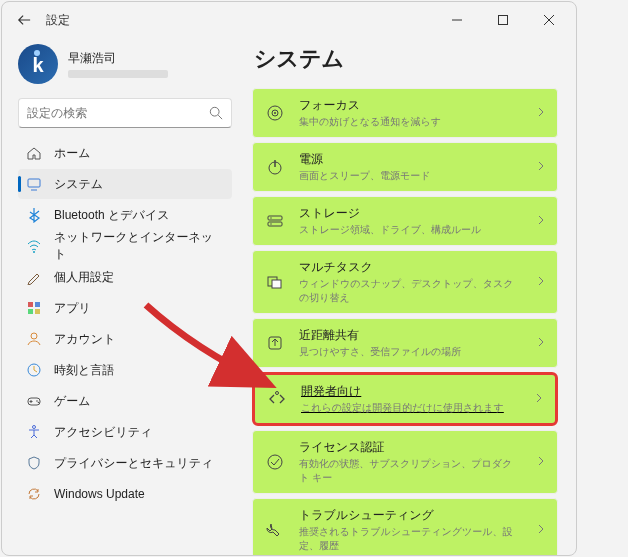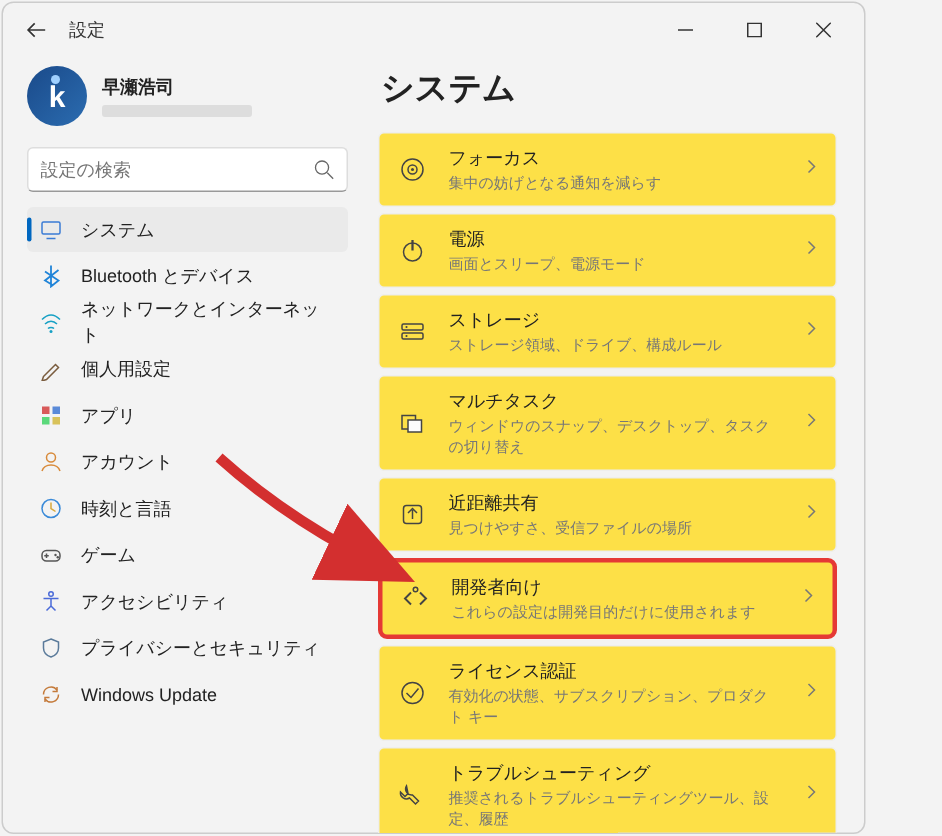--- a/index.html
+++ b/index.html
@@ -67,21 +67,21 @@
       background: linear-gradient(135deg, #1a4a8a, #2b6cb0);
       display: flex; align-items: center; justify-content: center;
       color: #fff; font-weight: bold; font-size: 20px;
       position: relative;
     }
     .avatar::after{
       content:'';position:absolute;left:16px;top:6px;width:6px;height:6px;border-radius:50%;background:#9fd0ff;
     }
     .avatar span{transform:translateY(1px);}
     .profile-name {
-      font-size: 12px; font-weight: 700; color: #222;
+      font-size: 12px; font-weight: 400; color: #222;
     }
     .profile-sub {
       width: 100px; height: 8px; background: #ddd; border-radius: 2px; margin-top: 3px;
     }
     .search-box {
       display: flex; align-items: center;
       background: #fff;
       border: 1px solid #ddd;
       border-bottom: 1px solid #999;
       border-radius: 4px;
@@ -128,30 +128,31 @@
     }
     .page-title {
       font-size: 22px;
       font-weight: 600;
       color: #222;
       margin: 2px 0 14px 2px;
     }
     .settings-list { display: flex; flex-direction: column; gap: 4px; }
     .setting-item {
       display: flex; align-items: center;
-      background: #fde047;
+      background: #bef264;
       border: 1px solid #eee;
       border-radius: 4px;
       padding: 8px 10px 8px 12px;
       min-height: 50px;
       gap: 14px;
     }
     .setting-item.highlighted {
       border: 3px solid #e53935;
       border-radius: 6px;
+      text-decoration: underline;
     }
     .setting-icon {
       width: 20px; height: 20px;
       display: flex; align-items: center; justify-content: center;
       flex-shrink: 0;
       color: #444;
     }
     .setting-text { flex: 1; }
     .setting-title { font-size: 12px; color: #222; font-weight: 500; }
     .setting-sub { font-size: 10px; color: #777; margin-top: 1px; }
@@ -209,20 +210,28 @@
 
       <div class="search-box">
         <input type="text" placeholder="設定の検索" style="">
         <svg width="14" height="14" viewBox="0 0 16 16">
             <circle cx="6.5" cy="6.5" r="5" stroke="#666" fill="none"></circle>
             <path d="M10.5 10.5L15 15" stroke="#666"></path>
           </svg>
       </div>
 
       <ul class="nav" id="nav-list">
+          <li class="nav-item">
+            <span class="nav-icon">
+              <svg width="16" height="16" viewBox="0 0 16 16">
+                <path d="M2 8l6-5 6 5v6H9v-4H7v4H2z" stroke="#555" fill="none"></path>
+              </svg>
+            </span>
+            <span>ホーム</span>
+          </li>
           <li class="nav-item active">
             <span class="nav-icon">
               <svg width="16" height="16" viewBox="0 0 16 16">
                 <rect x="2" y="3" width="12" height="8" rx="1" stroke="#3a7bd5" fill="none"></rect>
                 <path d="M5 14h6" stroke="#3a7bd5"></path>
               </svg>
             </span>
             <span>システム</span>
           </li>
           <li class="nav-item">

